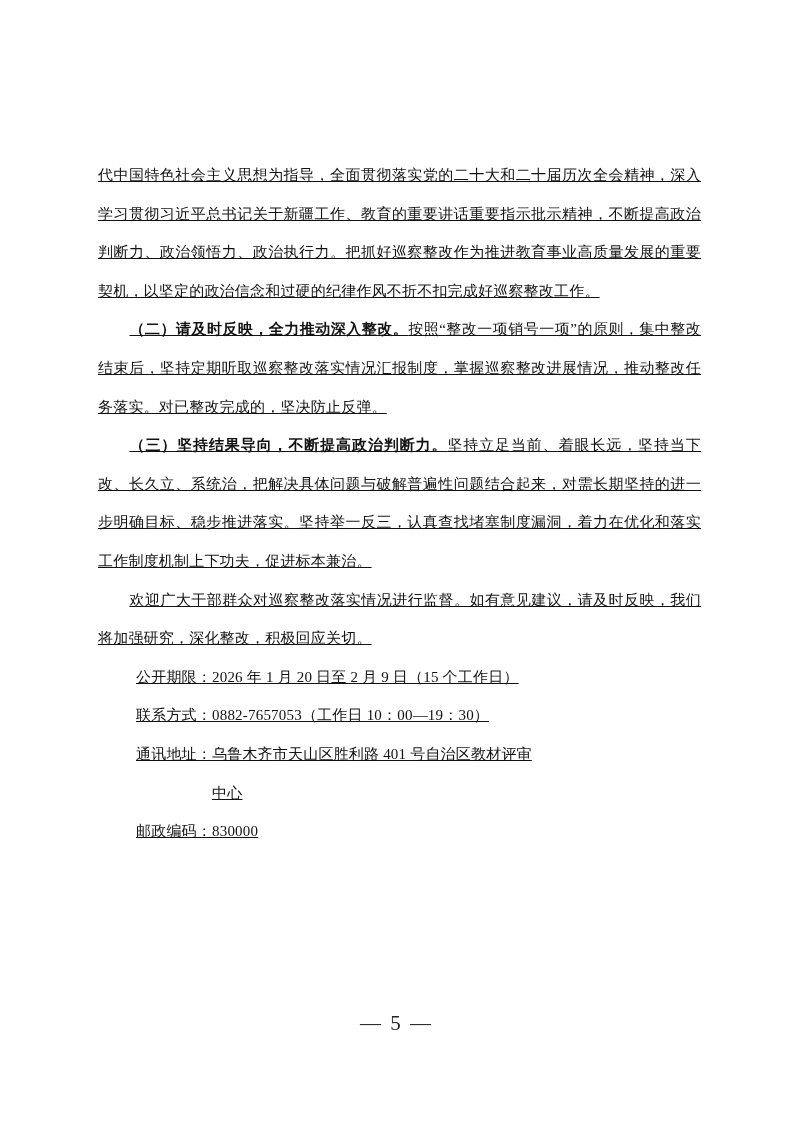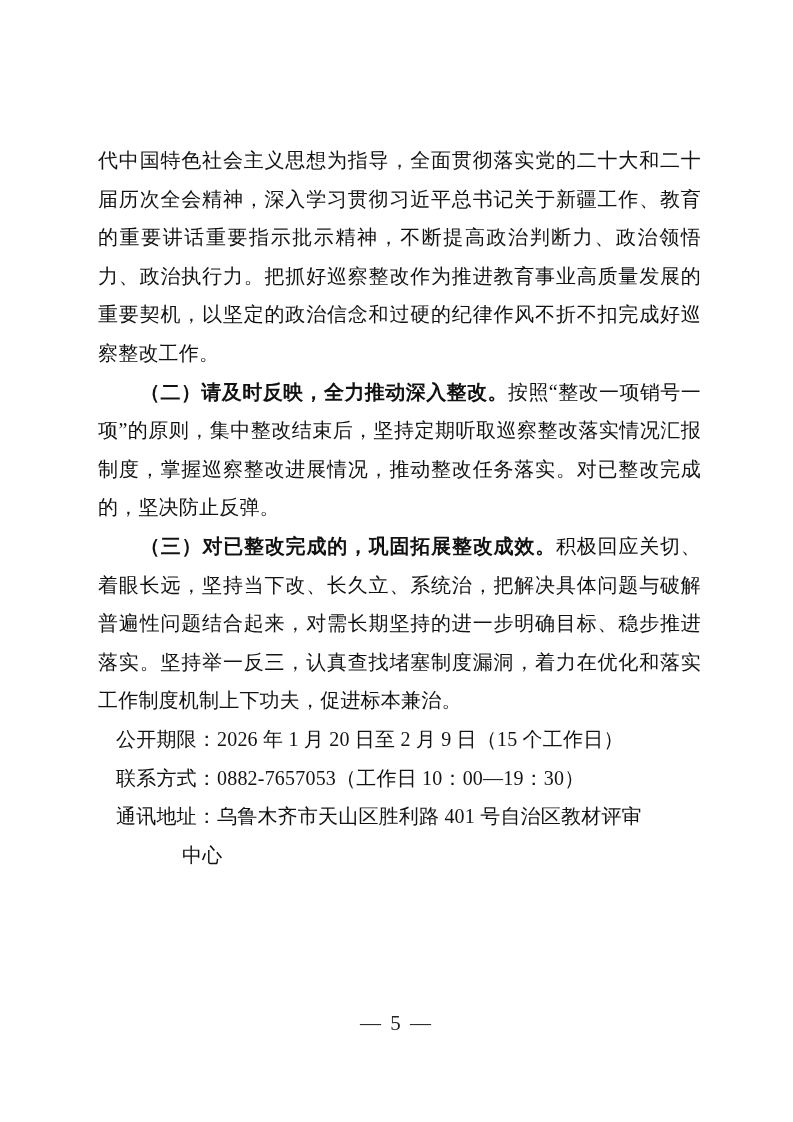--- a/index.html
+++ b/index.html
@@ -12,42 +12,43 @@
     width: 793px;
     height: 1122px;
     background: #ffffff;
     overflow: hidden;
     font-family: "Liberation Serif", "DejaVu Serif", serif;
     color: #121212;
   }
   .content {
     position: absolute;
     left: 98px;
-    top: 141px;
+    top: 156px;
     width: 603px;
-    font-size: 20px;
+    font-size: 15px;
     line-height: 38.6px;
     text-align: justify;
     letter-spacing: 0.2px;
+    text-decoration: underline;
   }
   .para {
     margin: 0;
     padding: 0;
   }
   .para.indent {
     text-indent: 2.1em;
   }
   .lead {
     font-weight: 700;
   }
   .contact-line {
-    margin-left: 18px;
+    margin-left: 38px;
   }
   .contact-line.continuation {
-    margin-left: 84px;
+    margin-left: 114px;
   }
   .footer-pagenum {
     position: absolute;
     top: 1008px;
     left: 0;
     width: 100%;
     text-align: center;
     font-size: 21px;
     line-height: 30px;
     color: #222;
@@ -58,25 +59,27 @@
 <body>
 
 <div class="page">
 
   <div class="content">
 
     <p class="para"><span>代中国特色社会主义思想为指导，全面贯彻落实党的二十大和二十届历次全会精神，深入学习贯彻习近平总书记关于新疆工作、教育的重要讲话重要指示批示精神，不断提高政治判断力、政治领悟力、政治执行力。把抓好巡察整改作为推进教育事业高质量发展的重要契机，以坚定的政治信念和过硬的纪律作风不折不扣完成好巡察整改工作。</span></p>
 
     <p class="para indent"><span class="lead">（二）请及时反映，全力推动深入整改。</span><span>按照“整改一项销号一项”的原则，集中整改结束后，坚持定期听取巡察整改落实情况汇报制度，掌握巡察整改进展情况，推动整改任务落实。对已整改完成的，坚决防止反弹。</span></p>
 
-    <p class="para indent"><span class="lead">（三）对已整改完成的，巩固拓展整改成效。</span><span>积极回应关切、着眼长远，坚持当下改、长久立、系统治，把解决具体问题与破解普遍性问题结合起来，对需长期坚持的进一步明确目标、稳步推进落实。坚持举一反三，认真查找堵塞制度漏洞，着力在优化和落实工作制度机制上下功夫，促进标本兼治。</span></p>
+    <p class="para indent"><span class="lead">（三）坚持结果导向，不断提高政治判断力。</span><span>坚持立足当前、着眼长远，坚持当下改、长久立、系统治，把解决具体问题与破解普遍性问题结合起来，对需长期坚持的进一步明确目标、稳步推进落实。坚持举一反三，认真查找堵塞制度漏洞，着力在优化和落实工作制度机制上下功夫，促进标本兼治。</span></p>
 
+    <p class="para indent"><span>欢迎广大干部群众对巡察整改落实情况进行监督。如有意见建议，请及时反映，我们将加强研究，深化整改，积极回应关切。</span></p>
 
     <div class="contact-line">公开期限：2026 年 1 月 20 日至 2 月 9 日（15 个工作日）</div>
     <div class="contact-line">联系方式：0882-7657053（工作日 10：00—19：30）</div>
     <div class="contact-line">通讯地址：乌鲁木齐市天山区胜利路 401 号自治区教材评审</div>
     <div class="contact-line continuation">中心</div>
+    <div class="contact-line">邮政编码：830000</div>
 
   </div>
 
   <div class="footer-pagenum">— 5 —</div>
 
 </div>
 
 </body></html>

